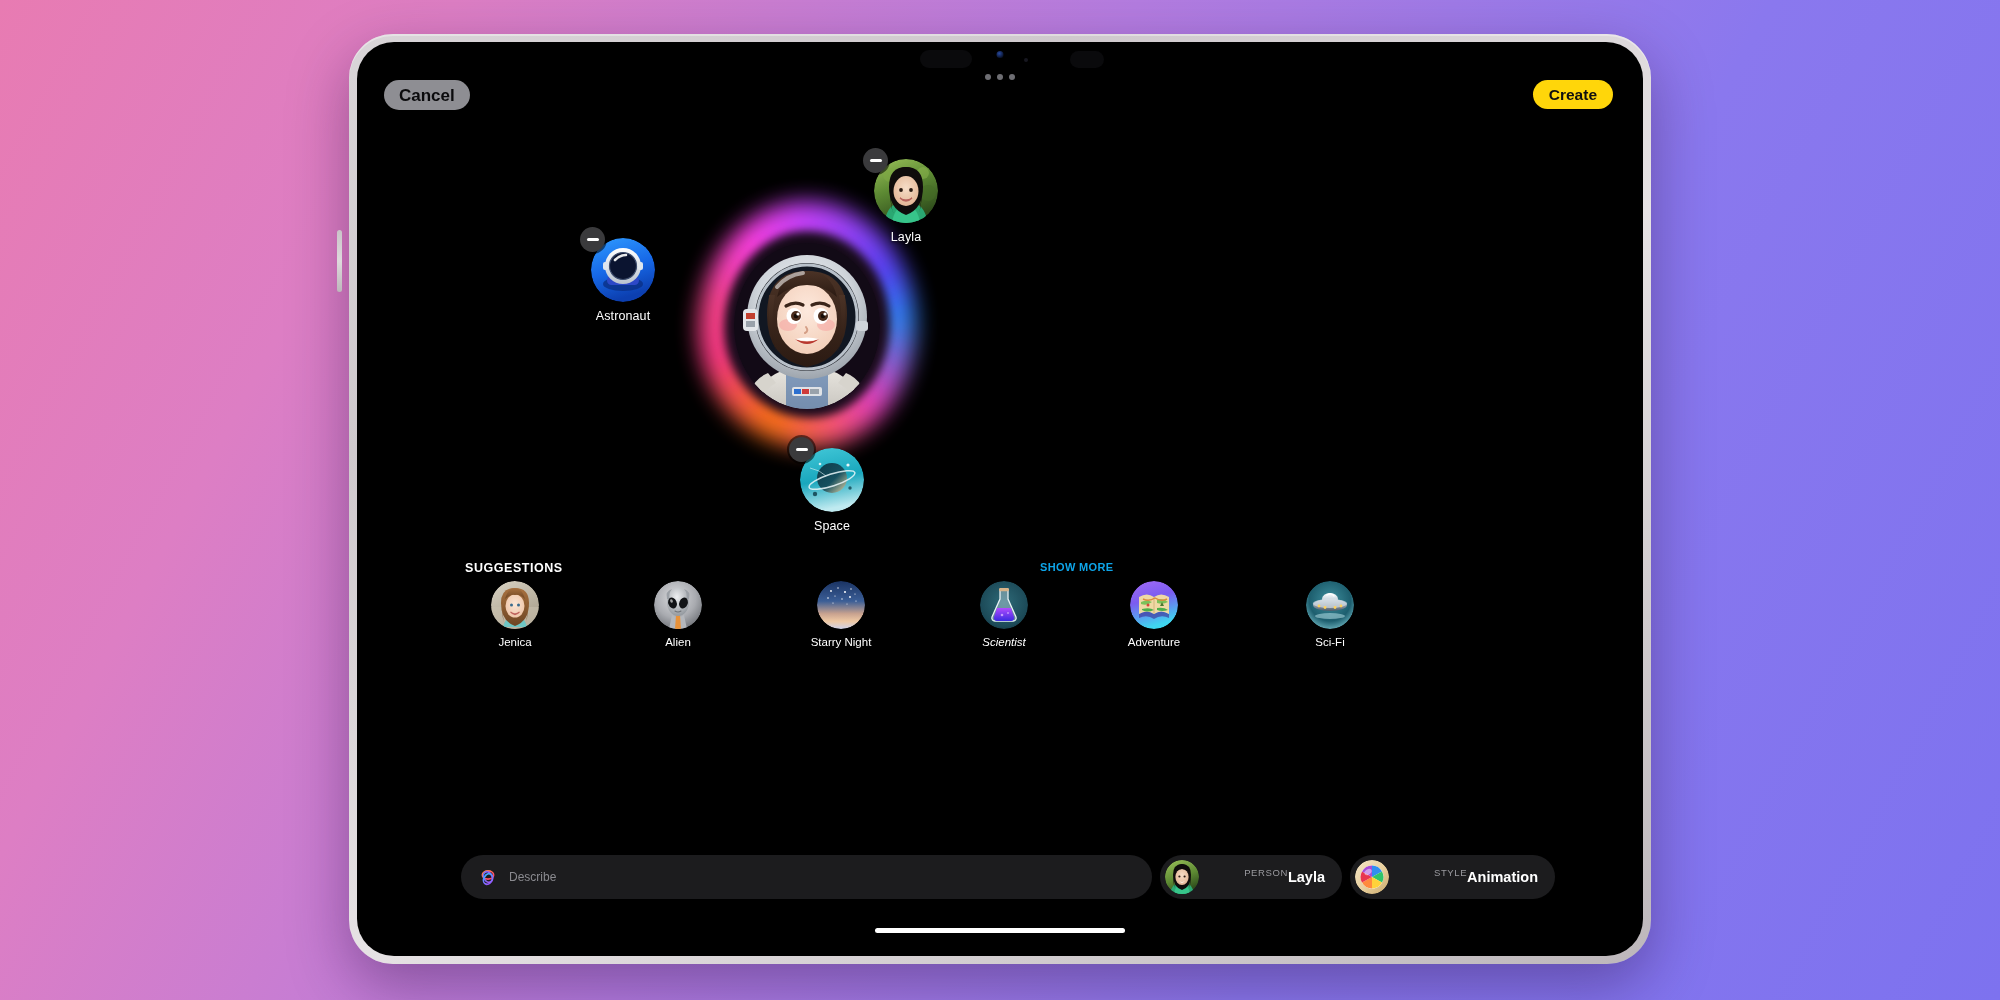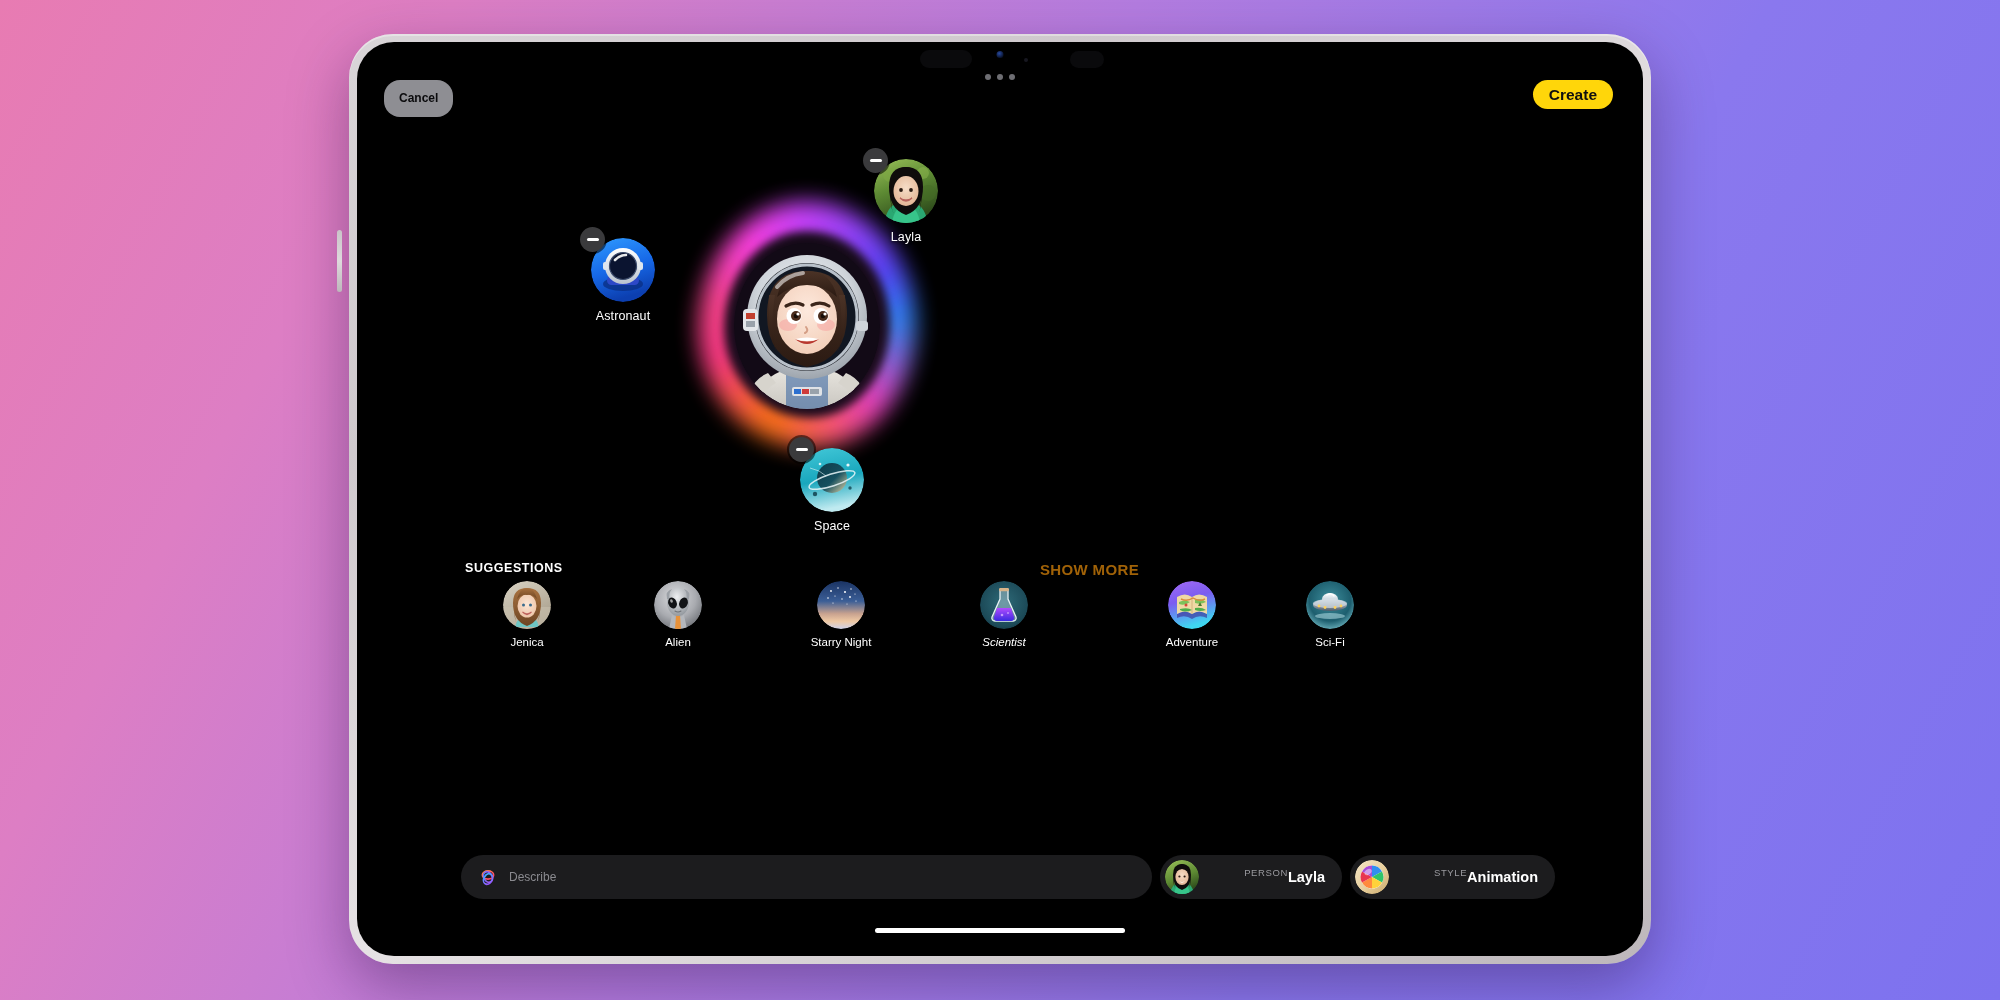--- a/index.html
+++ b/index.html
@@ -42,22 +42,22 @@
     position:absolute; left:50%; transform:translateX(-50%); top:32px;
     display:flex; gap:6px;
   }
   #ellipsis i { width:6px;height:6px;border-radius:50%;background:#6e6e73; display:block; }
 
   
   #cancel-btn {
     position:absolute; left:27px; top:38px;
     background:#8e8e93; color:#0b0b0d;
     border:none; border-radius:16px;
-    padding:0 15px; height:37px; line-height:29px;
-    font-size:12px; font-weight:600; cursor:pointer;
+    padding:0 15px; height:30px; line-height:29px;
+    font-size:17px; font-weight:600; cursor:pointer;
     font-family:"Liberation Sans",sans-serif;
   }
   #create-btn {
     position:absolute; right:30px; top:38px;
     background:#ffd60a; color:#101010;
     border:none; border-radius:16px;
     padding:0 16px; height:29px; line-height:29px;
     font-size:15.5px; font-weight:700; cursor:pointer;
     font-family:"Liberation Sans",sans-serif;
   }
@@ -120,21 +120,21 @@
   #chip-layla     { left:506px; top:117px; }
   #chip-space     { left:432px; top:406px; }
 
   
   #sug-head {
     position:absolute; left:108px; top:519px;
     color:#fff; font-size:12.5px; font-weight:600; letter-spacing:.55px;
   }
   #show-more {
     position:absolute; left:683px; top:519px;
-    color:#a16207; font-size:15px; font-weight:700; letter-spacing:.35px; cursor:pointer;
+    color:#0ea5e9; font-size:11px; font-weight:700; letter-spacing:.35px; cursor:pointer;
   }
   #sug-row {
     position:absolute; left:104px; top:539px; width:1094px; height:78px;
   }
   .sug { position:absolute; width:108px; text-align:center; cursor:pointer; top:0; }
   .sug .ic { width:48px;height:48px;border-radius:50%;margin:0 auto;overflow:hidden; }
   .sug .ic svg { display:block;width:100%;height:100%; }
   .sug .sl { margin-top:7px; color:#fff; font-size:11.5px; font-weight:400; }
 
   
@@ -369,21 +369,21 @@
         </div>
         <div class="cl">Space</div>
       </div>
     </div>
 
     <div id="sug-head">SUGGESTIONS</div>
     <div id="show-more">SHOW MORE</div>
 
     <div id="sug-row">
 
-      <div class="sug" style="left:12px;">
+      <div class="sug" style="left:0px;">
         <div class="ic">
           <svg viewBox="0 0 48 48">
             <defs>
               <linearGradient id="jbg" x1="0" y1="0" x2="0.5" y2="1">
                 <stop offset="0%" stop-color="#d9d3c4"></stop>
                   <stop offset="100%" stop-color="#a99f8c"></stop>
               </linearGradient>
               <radialGradient id="jsk" cx="50%" cy="42%" r="62%">
                 <stop offset="0%" stop-color="#fbe6d6"></stop>
                   <stop offset="100%" stop-color="#eec4a6"></stop>
@@ -490,21 +490,21 @@
             <path d="M20 9 h8 v9 l8 18 a3 3 0 0 1 -3 4 h-18 a3 3 0 0 1 -3 -4 l8 -18z" fill="none" stroke="#e8f2f5" stroke-width="1.3"></path>
             <path d="M17 27 l-3 9 a3 3 0 0 0 3 4 h14 a3 3 0 0 0 3 -4 l-3 -9z" fill="url(#liq)"></path>
             <rect x="19" y="7" width="10" height="3.2" rx="1.3" fill="#d8b48a"></rect>
             <circle cx="22" cy="34" r="1.3" fill="#d9b4ff" opacity=".8"></circle>
             <circle cx="28" cy="32" r="1" fill="#d9b4ff" opacity=".7"></circle>
           </svg>
         </div>
         <div class="sl">Scientist</div>
       </div>
 
-      <div class="sug" style="left:677px;">
+      <div class="sug" style="left:639px;">
         <div class="ic">
           <svg viewBox="0 0 48 48">
             <defs>
               <linearGradient id="adv" x1="0" y1="0" x2="0.3" y2="1">
                 <stop offset="0%" stop-color="#a26bf5"></stop>
                   <stop offset="45%" stop-color="#7b5cf0"></stop>
                 <stop offset="100%" stop-color="#3fd6f0"></stop>
               </linearGradient>
             </defs>
             <circle cx="24" cy="24" r="24" fill="url(#adv)"></circle>

